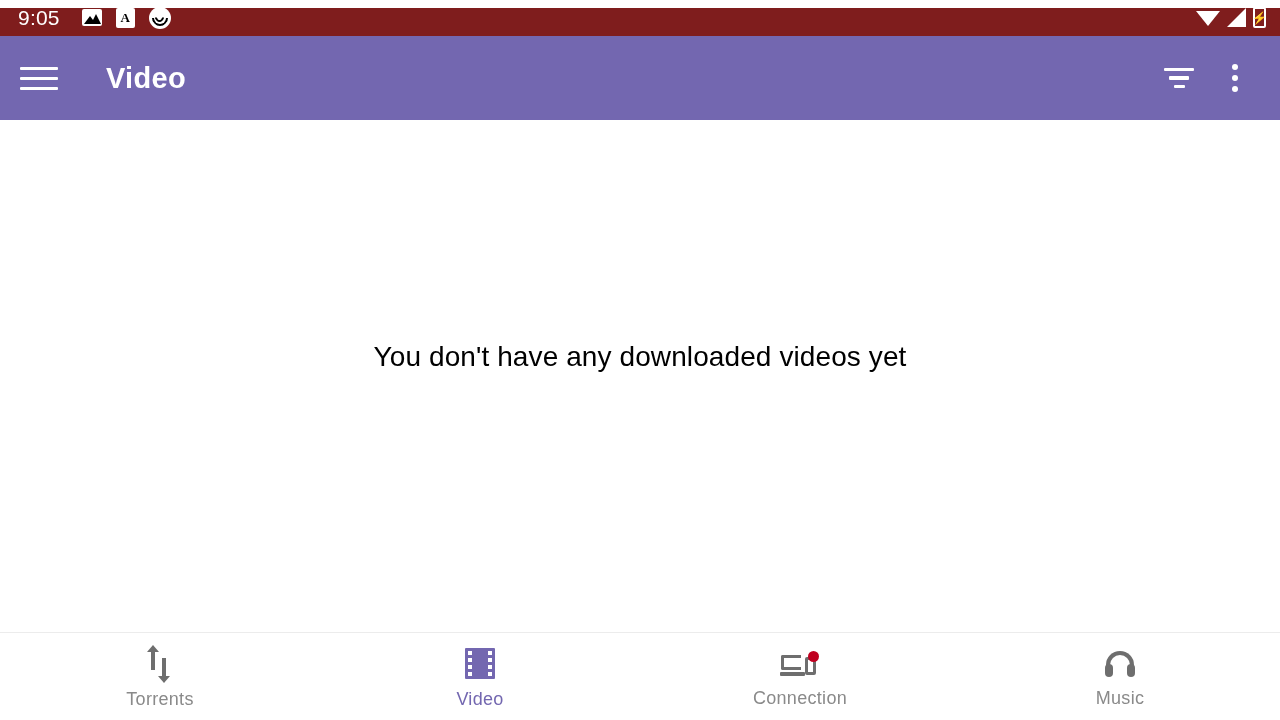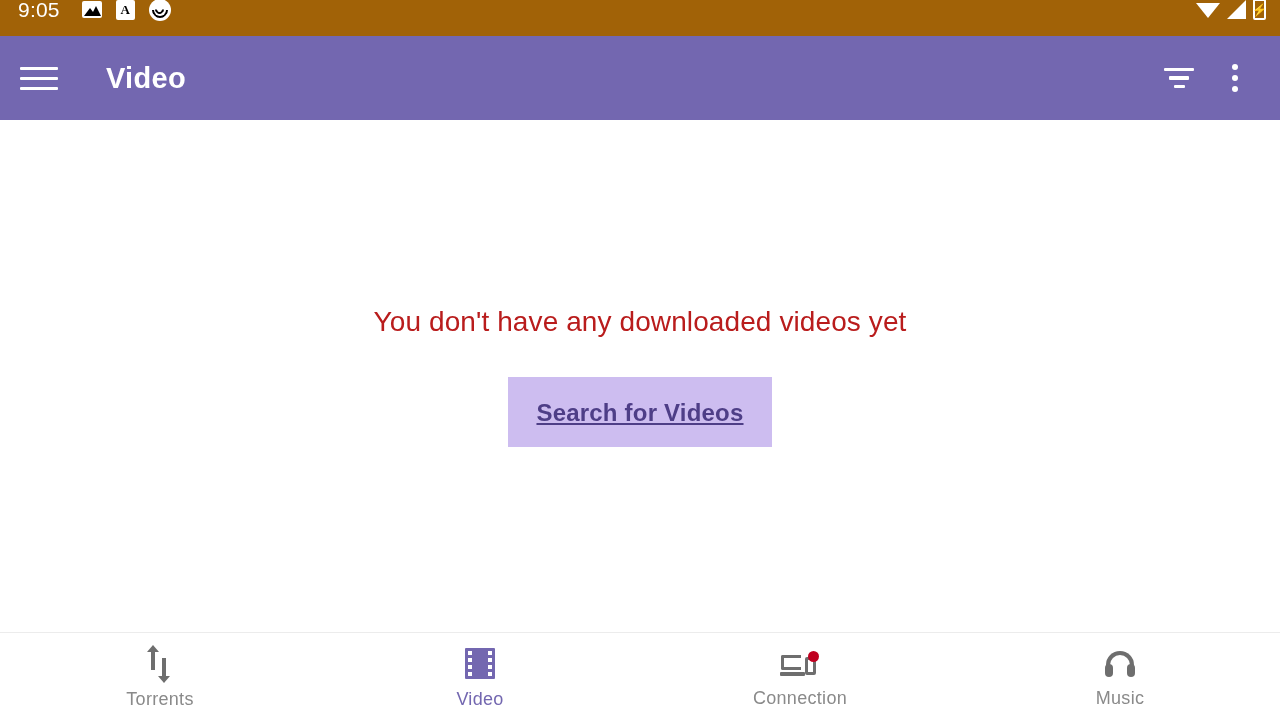--- a/index.html
+++ b/index.html
@@ -7,23 +7,23 @@
   html, body {
     width:1280px; height:720px;
     font-family:"Liberation Sans", sans-serif;
     background:#ffffff;
     overflow:hidden;
   }
   #app { position:relative; width:1280px; height:720px; background:#ffffff; }
 
   
   .status-bar{
-    position:absolute; top:0; left:0;
+    position:absolute; top:8px; left:0;
     width:1280px; height:36px;
-    background:#a16207;
+    background:#7f1d1d;
     display:flex; align-items:center;
     padding:0 14px 17px 18px;
   }
   .status-clock{
     color:#ffffff; font-size:21px; letter-spacing:.2px;
     font-family:"Liberation Sans", sans-serif;
   }
   .status-left-icons{ display:flex; align-items:center; gap:14px; margin-left:22px; }
   .status-right{ margin-left:auto; display:flex; align-items:center; gap:7px; }
 
@@ -75,21 +75,21 @@
     justify-content:center; gap:5px; cursor:pointer; }
   .ic-kebab b{ display:block; width:6px; height:6px; border-radius:50%; background:#ffffff; }
 
   
   .content{
     position:absolute; top:120px; left:0;
     width:1280px; height:512px;
     display:flex; flex-direction:column; align-items:center; justify-content:center;
     background:#ffffff;
   }
-  .empty-msg{ font-size:28px; color:#b91c1c; font-weight:normal; margin-bottom:39px; letter-spacing:.1px; }
+  .empty-msg{ font-size:28px; color:#000000; font-weight:normal; margin-bottom:39px; letter-spacing:.1px; }
   .search-link{
     display:inline-block;
     background:#CDBDF0;
     color:#4E3E87;
     font-size:24px; font-weight:bold;
     text-decoration:underline;
     padding:22px 28px 20px 28px;
     cursor:pointer; letter-spacing:.2px;
   }
 
@@ -184,21 +184,20 @@
       <div class="ic-kebab">
         <b></b>
           <b></b>
           <b></b>
       </div>
     </div>
   </div>
 
   <div class="content">
     <div class="empty-msg">You don't have any downloaded videos yet</div>
-    <a class="search-link" href="#">Search for Videos</a>
   </div>
 
   <div class="bottom-nav">
 
     <div class="nav-item">
       <div class="nav-icon ic-updown">
         <span class="up"></span>
           <span class="dn"></span>
       </div>
       <div class="nav-label">Torrents</div>

